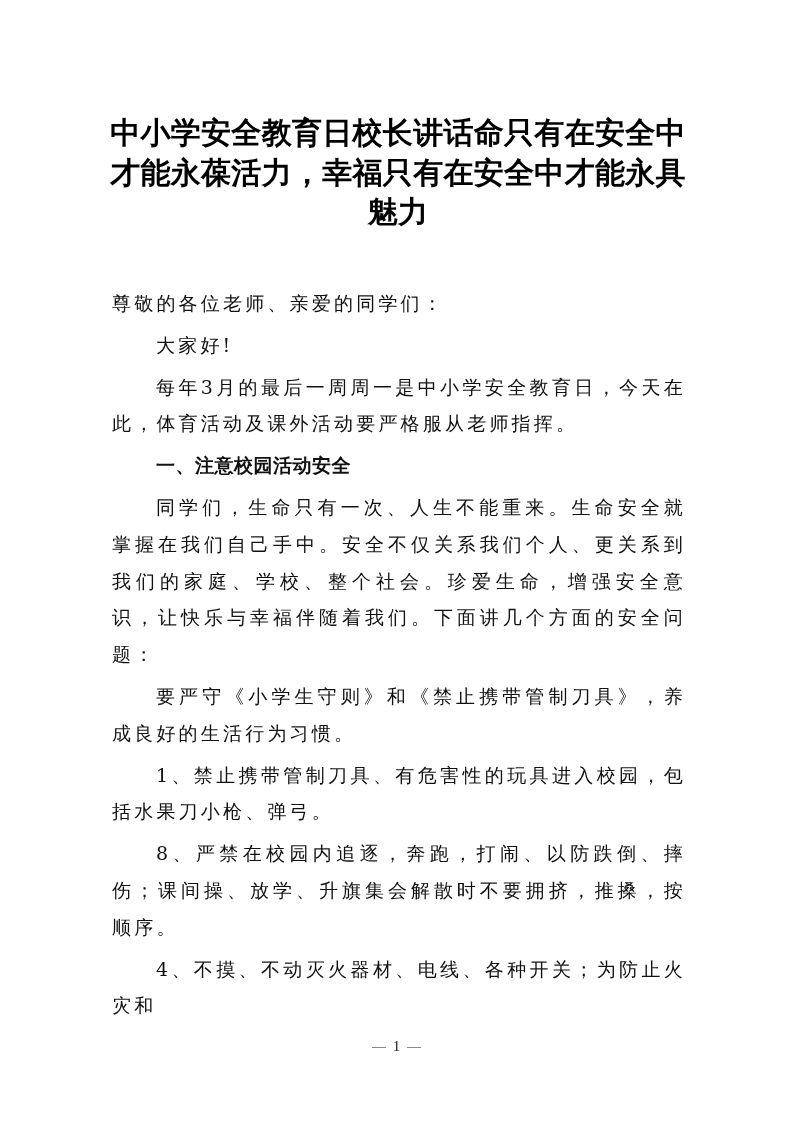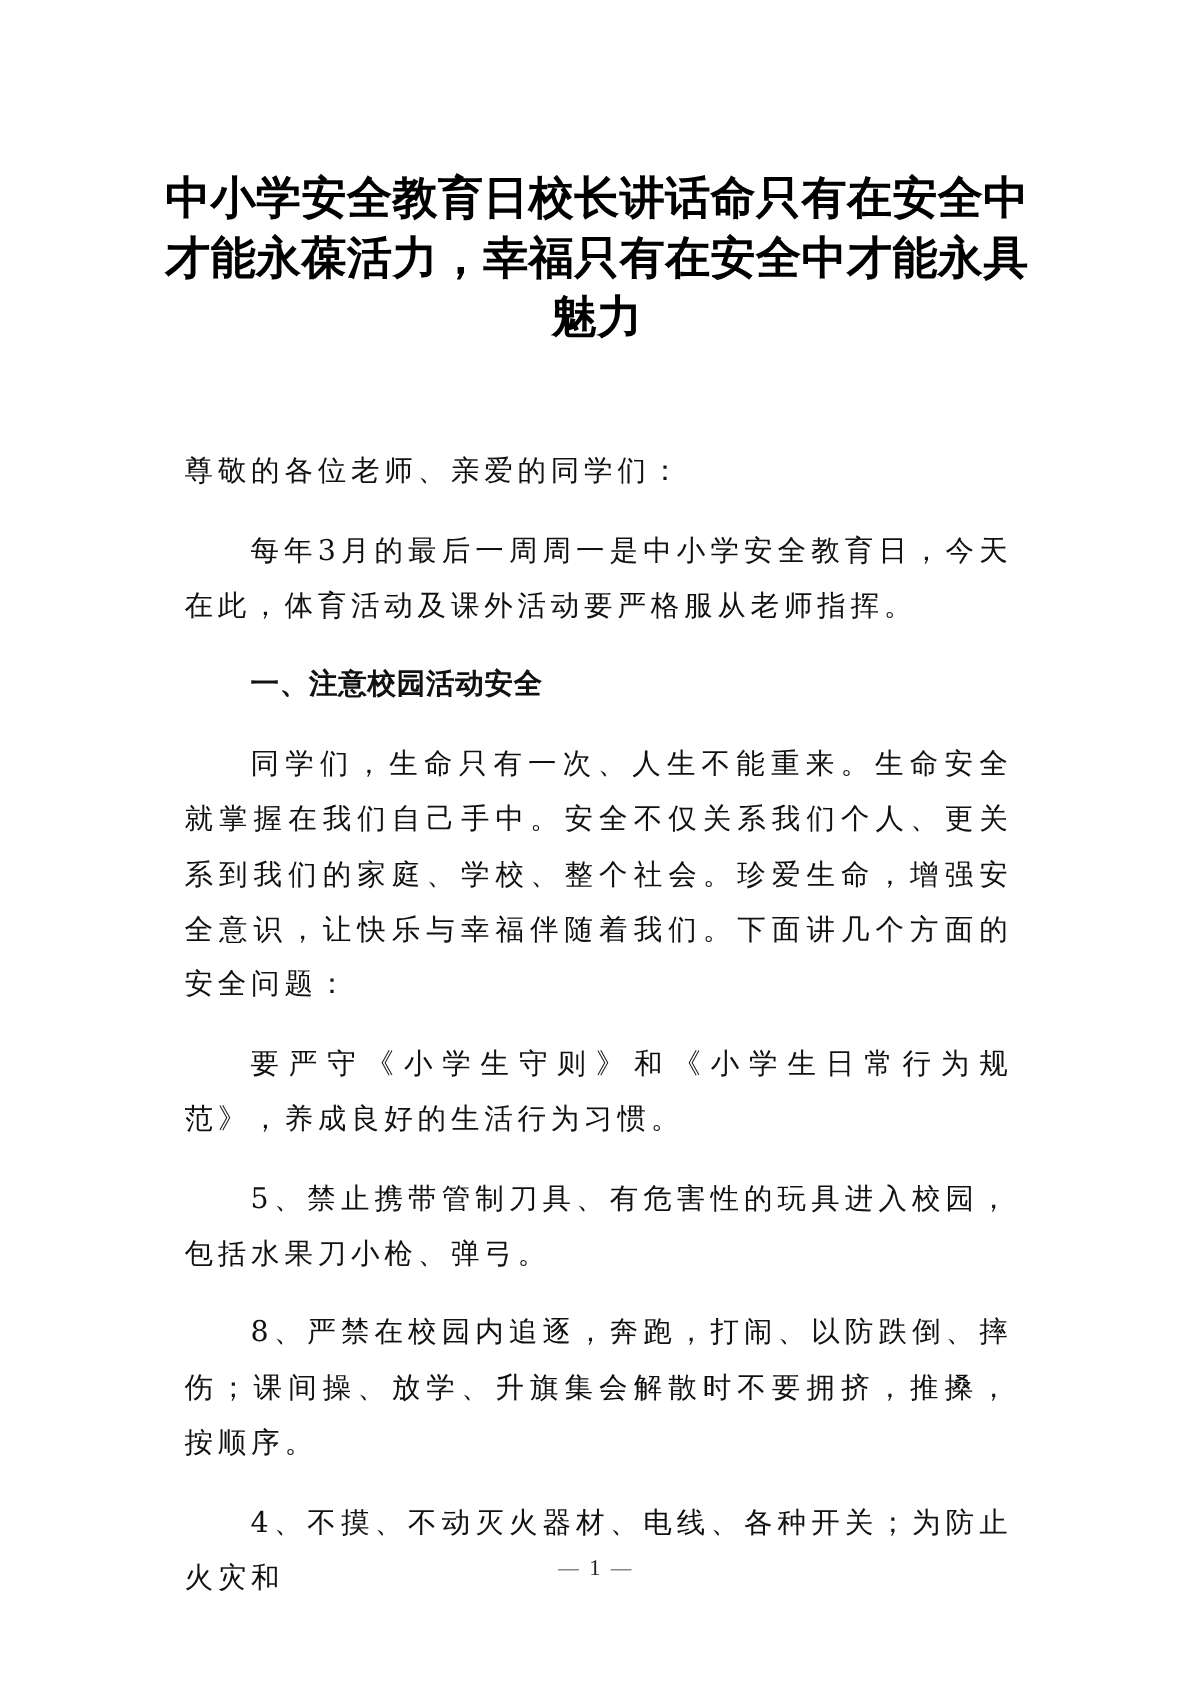--- a/index.html
+++ b/index.html
@@ -11,44 +11,45 @@
       position: absolute; left: 104px; top: 113px; width: 588px;
       font-family: "DejaVu Sans", sans-serif; font-weight: bold;
       font-size: 30px; line-height: 39.5px; color: #000;
       text-align: center; letter-spacing: 0.3px;
     }
     .body {
       position: absolute; left: 107px; top: 280px; width: 584px;
       font-family: "DejaVu Serif", serif; font-size: 19px; line-height: 36.8px;
       color: #111; letter-spacing: 3.2px; text-align: justify;
     }
-    .body p { margin: 16px; }
+    .body p { margin: 5px; }
     .indent { text-indent: 44px; }
     .heading {
       font-family: "DejaVu Sans", sans-serif; font-weight: bold; letter-spacing: 0.5px;
     }
     .footer {
       position: absolute; left: 0; width: 793px; top: 1038px; text-align: center;
       font-family: "Liberation Serif", serif; font-size: 15px; color: #222;
     }
     .footer .dash { display: inline-block; width: 14px; height: 1px; background: #888; vertical-align: middle; margin: 0 7px; }
   </style>
 </head>
 <body>
 
 <div class="page">
   <div class="title">中小学安全教育日校长讲话命只有在安全中才能永葆活力，幸福只有在安全中才能永具魅力</div>
 
   <div class="body">
     <p>尊敬的各位老师、亲爱的同学们：</p>
+    <p class="indent">大家好!</p>
     <p class="indent">每年3月的最后一周周一是中小学安全教育日，今天在此，体育活动及课外活动要严格服从老师指挥。</p>
     <p class="indent heading">一、注意校园活动安全</p>
     <p class="indent">同学们，生命只有一次、人生不能重来。生命安全就掌握在我们自己手中。安全不仅关系我们个人、更关系到我们的家庭、学校、整个社会。珍爱生命，增强安全意识，让快乐与幸福伴随着我们。下面讲几个方面的安全问题：</p>
-    <p class="indent">要严守《小学生守则》和《小学生日常行为规范》，养成良好的生活行为习惯。</p>
-    <p class="indent">5、禁止携带管制刀具、有危害性的玩具进入校园，包括水果刀小枪、弹弓。</p>
+    <p class="indent">要严守《小学生守则》和《禁止携带管制刀具》，养成良好的生活行为习惯。</p>
+    <p class="indent">1、禁止携带管制刀具、有危害性的玩具进入校园，包括水果刀小枪、弹弓。</p>
     <p class="indent">8、严禁在校园内追逐，奔跑，打闹、以防跌倒、摔伤；课间操、放学、升旗集会解散时不要拥挤，推搡，按顺序。</p>
     <p class="indent">4、不摸、不动灭火器材、电线、各种开关；为防止火灾和</p>
   </div>
 
   <div class="footer">
     <span class="dash"></span><span>1</span><span class="dash"></span>
   </div>
 </div>
 
 </body></html>

